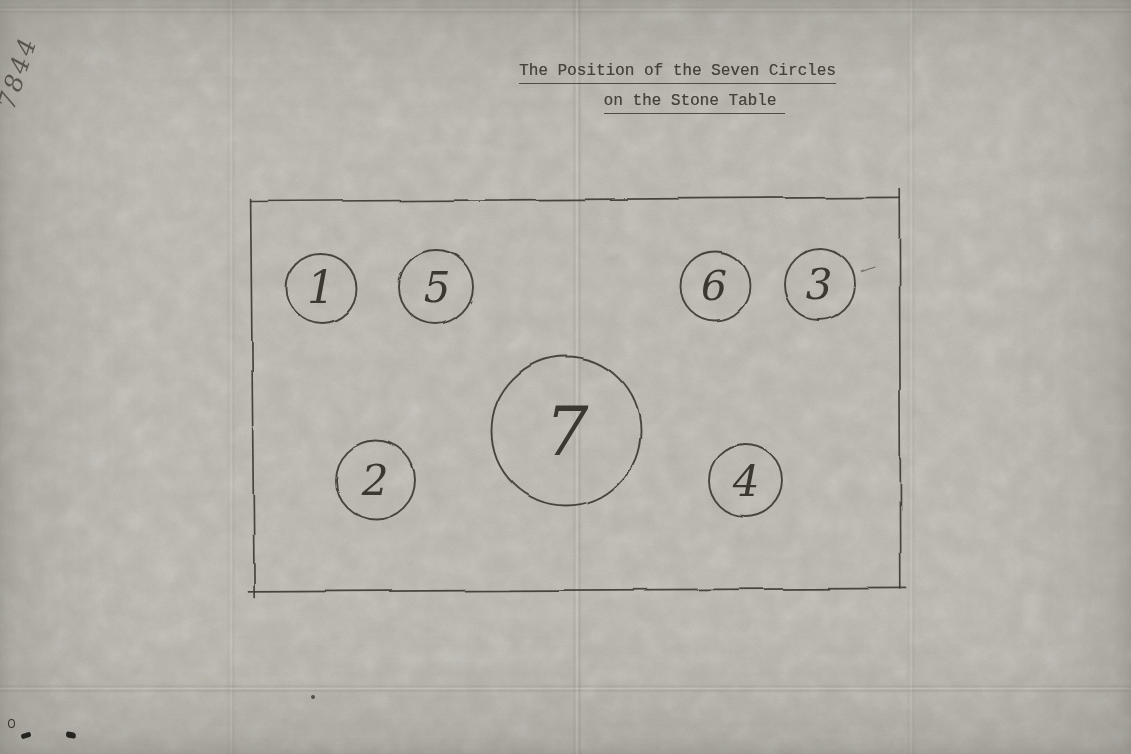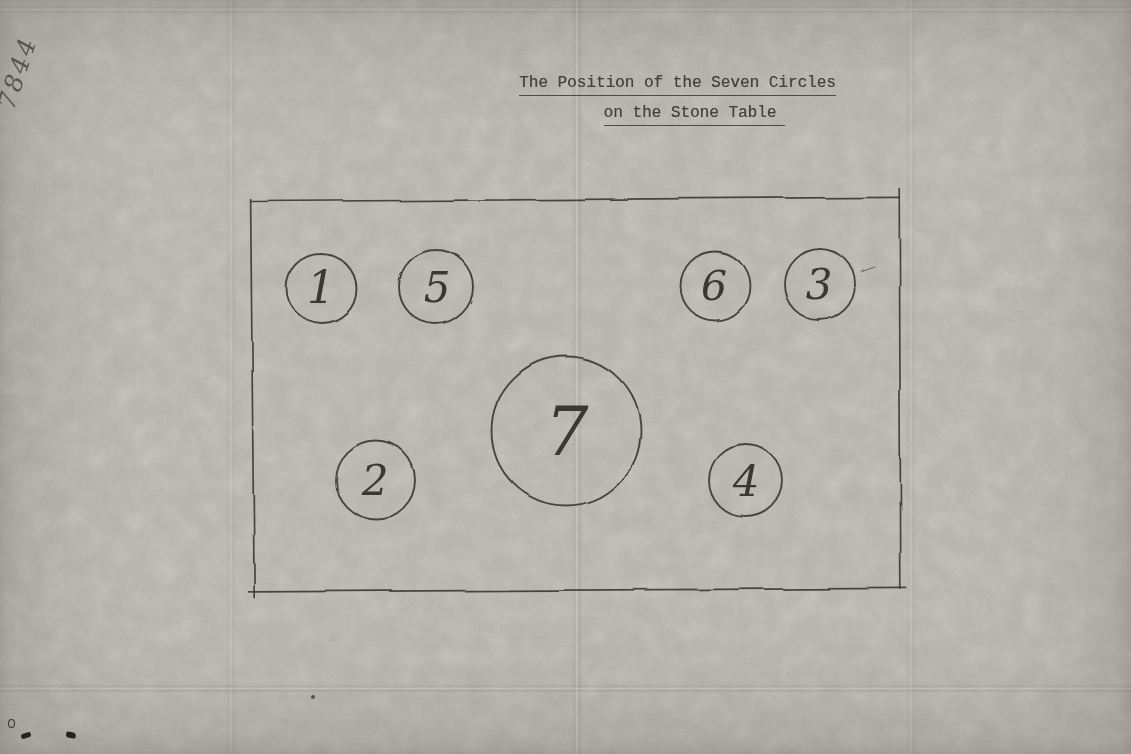--- a/index.html
+++ b/index.html
@@ -32,21 +32,20 @@
     color:rgba(56,53,46,.72);
   }
   .title{
     position:absolute;left:505px;top:56px;width:345px;
     text-align:center;
     font-family:"Liberation Mono","DejaVu Sans Mono",monospace;
     font-size:16px;line-height:30px;
     color:#45423a;
     text-shadow:.4px 0 0 rgba(69,66,58,.55);
     letter-spacing:0px;
-    margin-top:12px;
   }
   .title .u{
     border-bottom:1.4px solid rgba(60,56,46,.85);
     padding-bottom:3px;
   }
   .title .t2{transform:translateX(17px);}
   .title .t2 .u{padding-right:9px;text-align:right;}
   .diagram{position:absolute;left:0;top:0;}
   .circle-num{
     font-family:"DejaVu Serif",serif;

